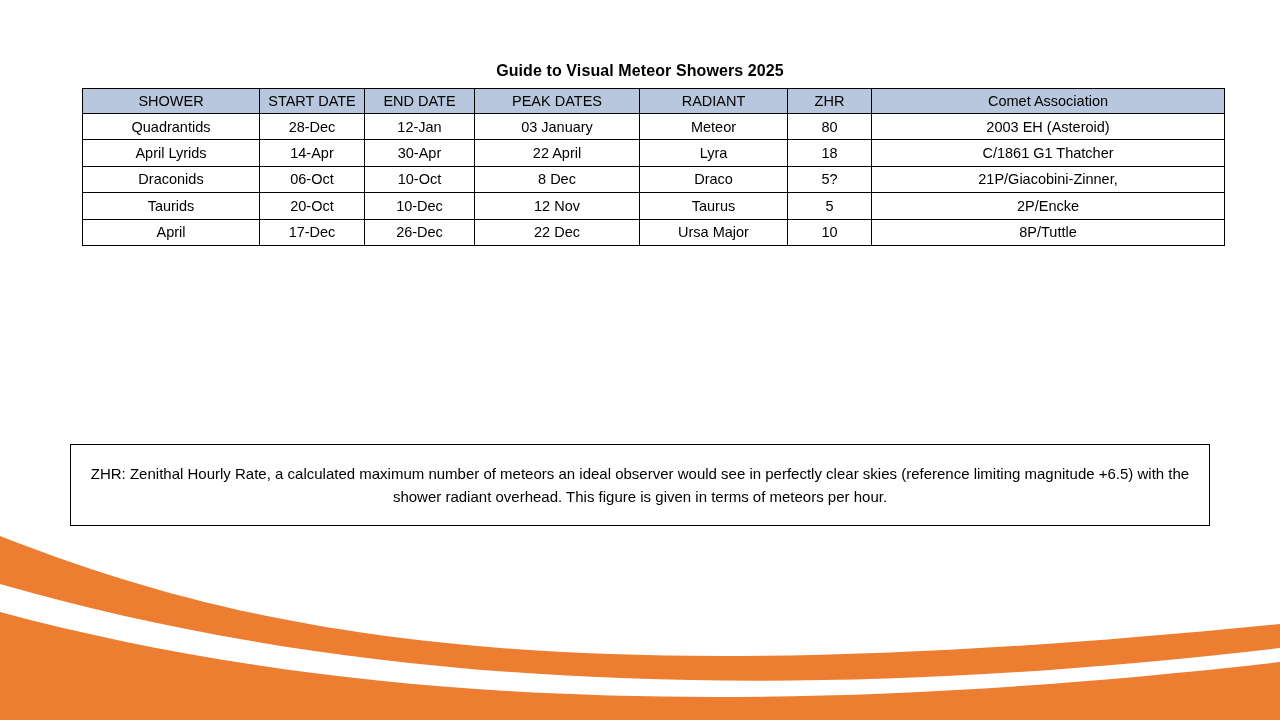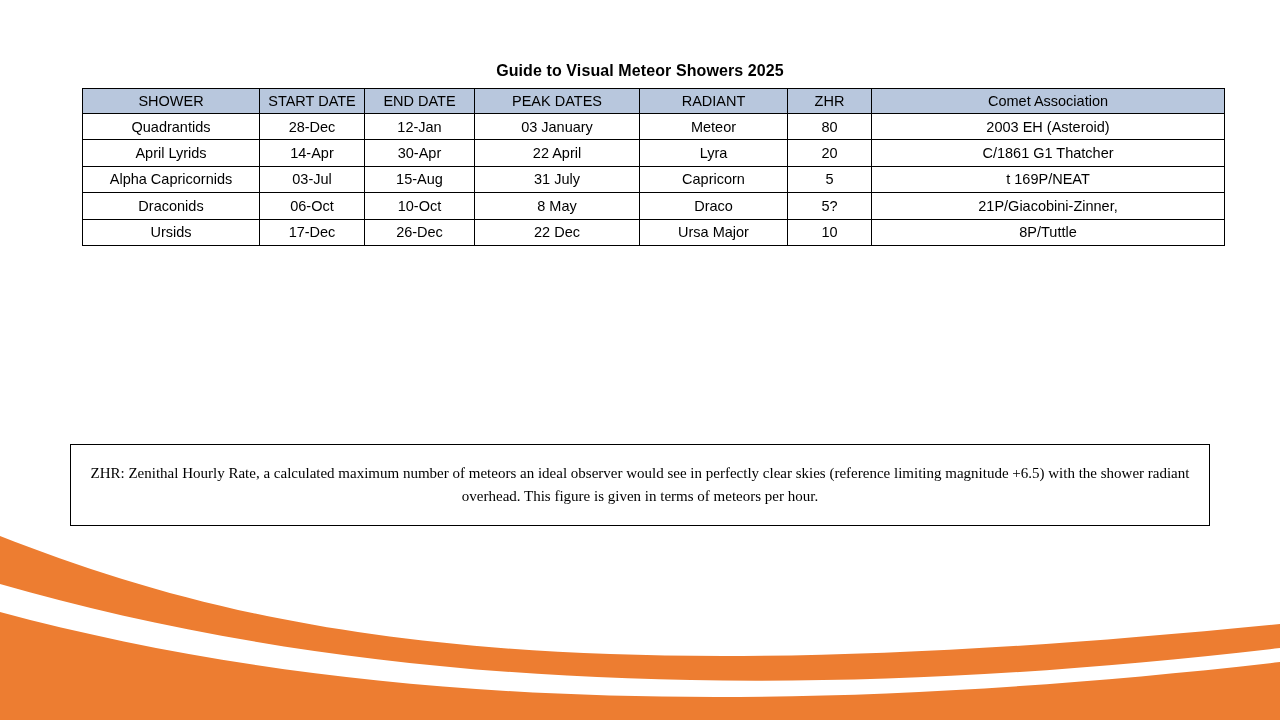--- a/index.html
+++ b/index.html
@@ -85,21 +85,20 @@
     position: absolute;
     top: 444px;
     left: 70px;
     width: 1140px;
     height: 82px;
     border: 1px solid #000000;
     box-sizing: border-box;
     display: flex;
     align-items: center;
     justify-content: center;
-    font-family: Liberation Serif, serif;
   }
   .note-text {
     font-size: 15px;
     line-height: 1.55;
     color: #000000;
     text-align: center;
     padding: 0 14px;
   }
 
   .swoosh {
@@ -149,43 +148,43 @@
           <td>Meteor</td>
           <td>80</td>
           <td>2003 EH (Asteroid)</td>
         </tr>
         <tr>
           <td class="shower-cell">April Lyrids</td>
           <td>14-Apr</td>
           <td>30-Apr</td>
           <td>22 April</td>
           <td>Lyra</td>
-          <td>20</td>
+          <td>18</td>
           <td>C/1861 G1 Thatcher</td>
-        </tr>
-        <tr>
-          <td class="shower-cell">Alpha Capricornids</td>
-          <td>03-Jul</td>
-          <td>15-Aug</td>
-          <td>31 July</td>
-          <td>Capricorn</td>
-          <td>5</td>
-          <td>t 169P/NEAT</td>
         </tr>
         <tr>
           <td class="shower-cell">Draconids</td>
           <td>06-Oct</td>
           <td>10-Oct</td>
-          <td>8 May</td>
+          <td>8 Dec</td>
           <td>Draco</td>
           <td>5?</td>
           <td>21P/Giacobini-Zinner,</td>
         </tr>
         <tr>
-          <td class="shower-cell">Ursids</td>
+          <td class="shower-cell">Taurids</td>
+          <td>20-Oct</td>
+          <td>10-Dec</td>
+          <td>12 Nov</td>
+          <td>Taurus</td>
+          <td>5</td>
+          <td>2P/Encke</td>
+        </tr>
+        <tr>
+          <td class="shower-cell">April</td>
           <td>17-Dec</td>
           <td>26-Dec</td>
           <td>22 Dec</td>
           <td>Ursa Major</td>
           <td>10</td>
           <td>8P/Tuttle</td>
         </tr>
       </tbody>
     </table>
   </div>

